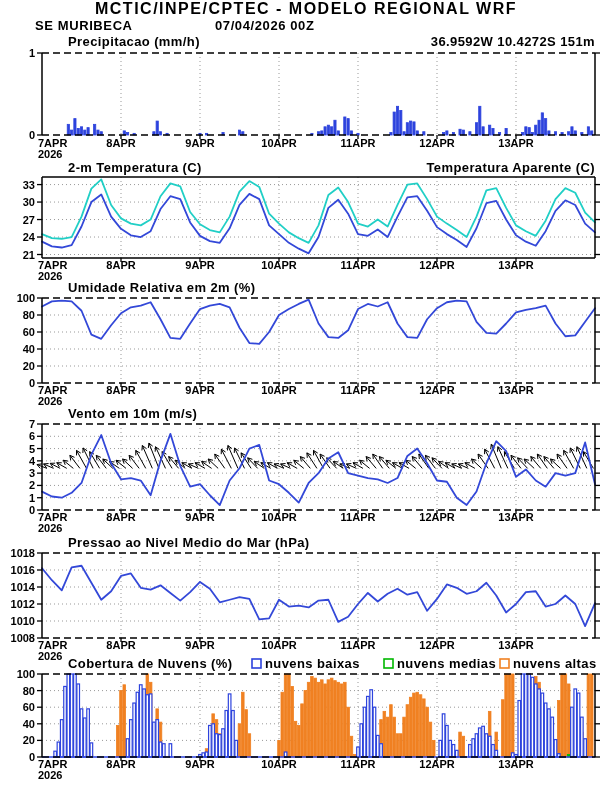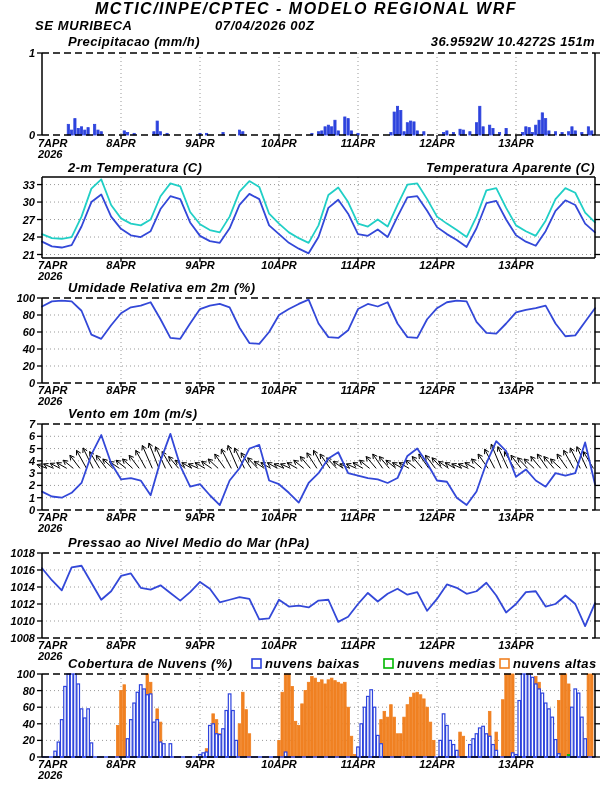--- a/index.html
+++ b/index.html
@@ -1,16 +1,16 @@
 <!DOCTYPE html>
 <html><head>
 <meta charset="utf-8">
 <style>
   html,body{margin:0;padding:0;background:#fff;}
-  .page{position:relative;width:612px;height:792px;background:#fff;overflow:hidden;font-style:italic;}
+  .page{position:relative;width:612px;height:792px;background:#fff;overflow:hidden;}
   svg text{font-family:"Liberation Sans","DejaVu Sans",sans-serif;font-weight:bold;fill:#000;}
   .hdr-title{font-size:16px;letter-spacing:1.5px;}
   .hdr-sub{font-size:13px;letter-spacing:0.6px;}
   .ptitle{font-size:13px;letter-spacing:0.4px;}
   .ylab{font-size:11px;}
   .xlab{font-size:11px;}
   .grid{stroke:#999;stroke-width:1;stroke-dasharray:1,3;fill:none;}
   .frame{stroke:#000;stroke-width:1.5;fill:none;}
   .tick{stroke:#000;stroke-width:1.3;}
 </style>

